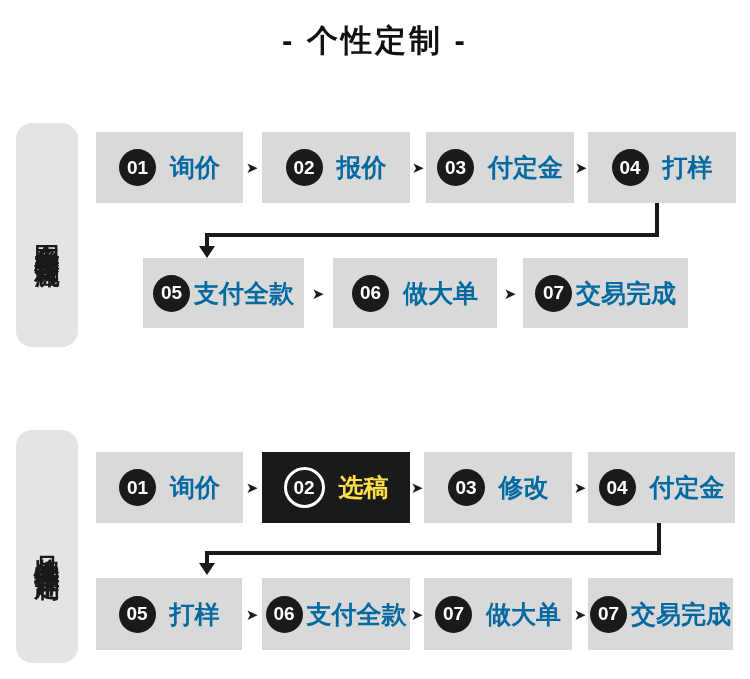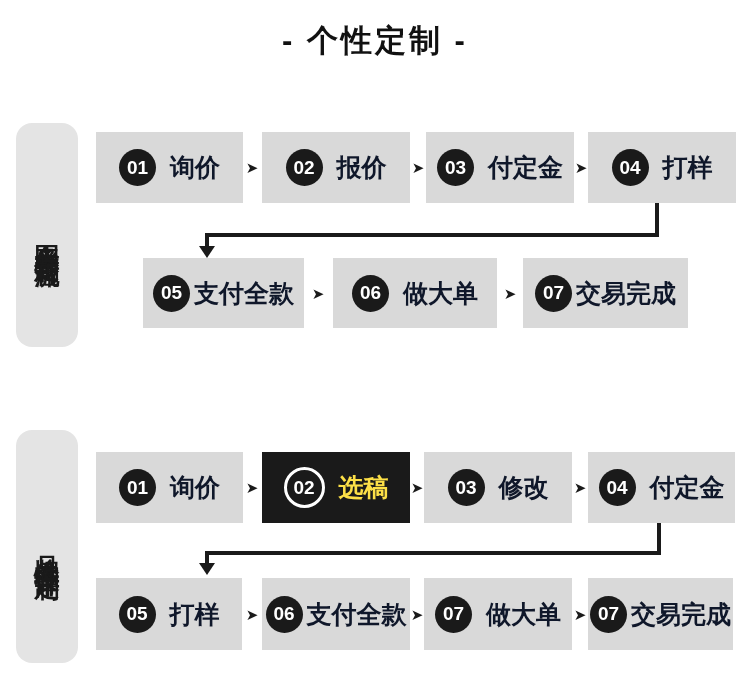--- a/index.html
+++ b/index.html
@@ -23,21 +23,21 @@
   .sb2{left:16px;top:430px;height:233px;}
   .step{
     position:absolute;background:#d9d9d9;
     display:flex;align-items:center;justify-content:center;gap:14px;
   }
   .step .badge{
     width:37px;height:37px;border-radius:50%;background:#1a1a1a;color:#ffffff;
     display:flex;align-items:center;justify-content:center;
     font-size:19px;font-weight:bold;flex:0 0 auto;letter-spacing:0;
   }
-  .step .label{font-size:25px;font-weight:bold;color:#0f172a;white-space:nowrap;}
+  .step .label{font-size:25px;font-weight:bold;color:#0369a1;white-space:nowrap;}
   .step.hl{background:#1a1a1a;}
   .step.hl .label{color:#fde047;}
   .step.hl .badge{background:#1a1a1a;border:3px solid #ffffff;width:35px;height:35px;}
   .step.tight{gap:4px;}
   
   .s1r1b1{left:96px;top:132px;width:147px;height:71px;}
   .s1r1b2{left:262px;top:132px;width:148px;height:71px;}
   .s1r1b3{left:426px;top:132px;width:148px;height:71px;}
   .s1r1b4{left:588px;top:132px;width:148px;height:71px;}
   

